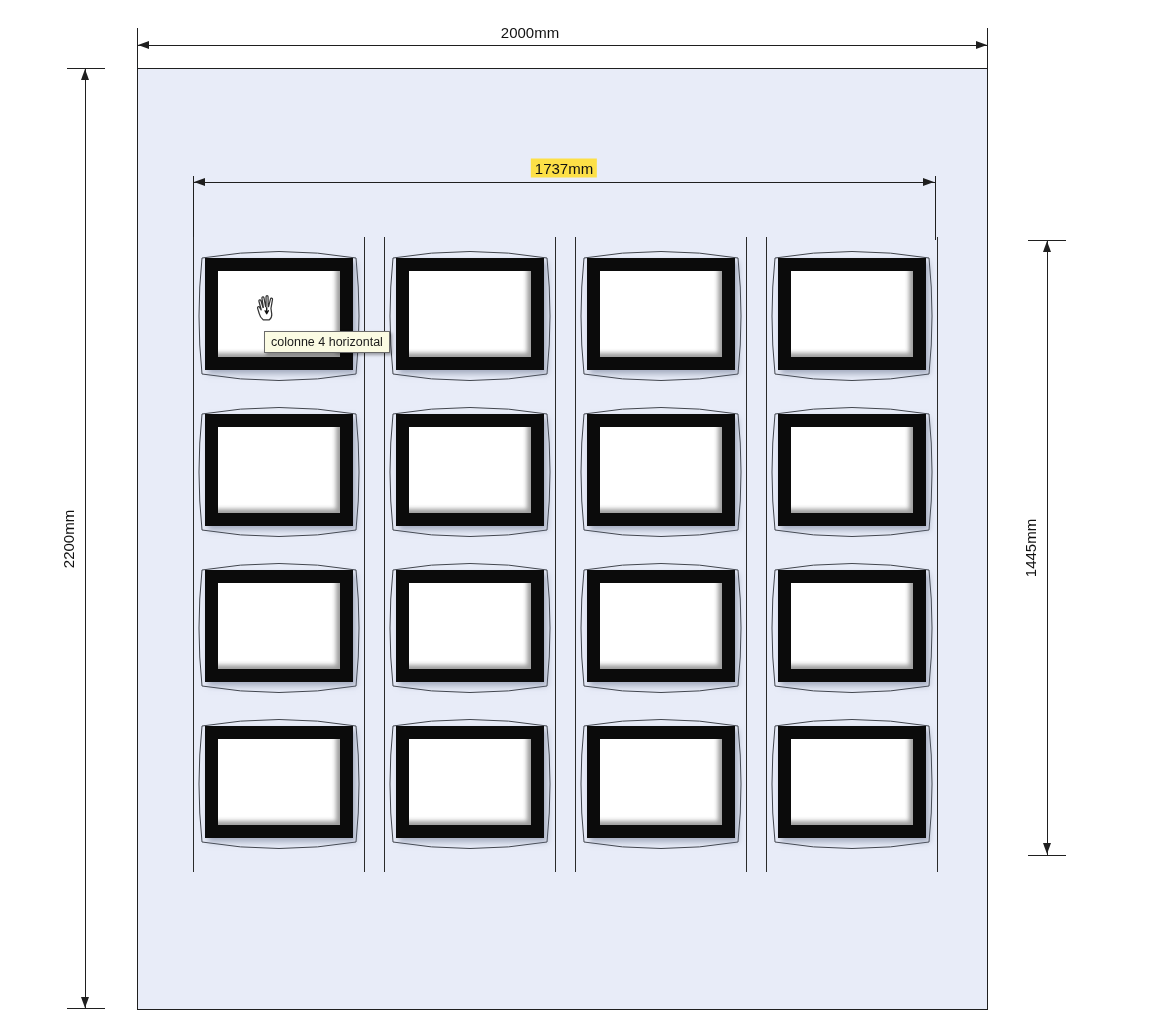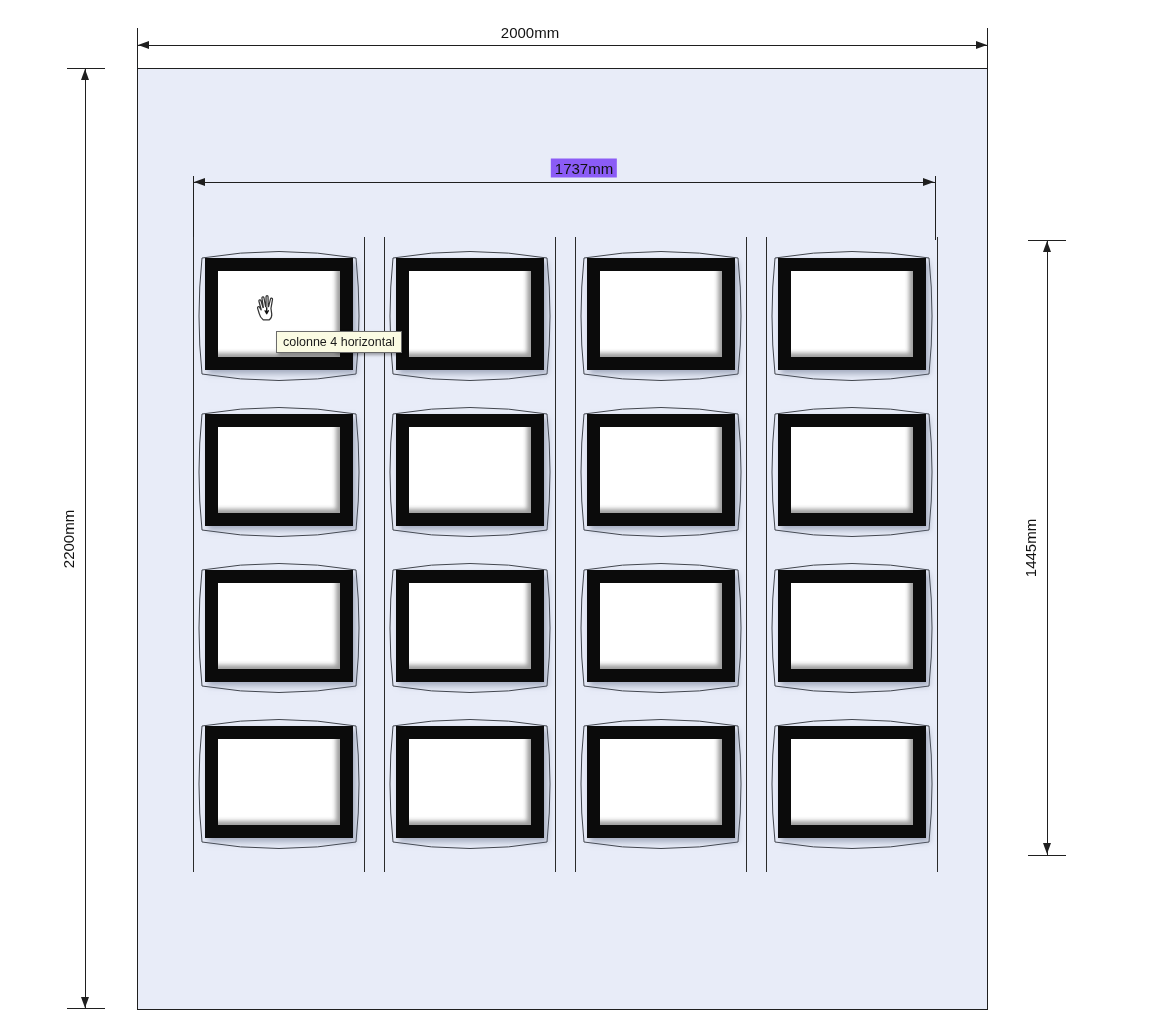--- a/index.html
+++ b/index.html
@@ -14,40 +14,40 @@
               box-sizing:border-box;background:var(--panel-fill);border:1px solid var(--line);}
   
   .hline,.vline{position:absolute;background:var(--line);}
   .hline{height:1px;} .vline{width:1px;}
   .arr{position:absolute;width:0;height:0;}
   .arr.a-left {border-top:4px solid transparent;border-bottom:4px solid transparent;border-right:11px solid var(--line);}
   .arr.a-right{border-top:4px solid transparent;border-bottom:4px solid transparent;border-left:11px solid var(--line);}
   .arr.a-up   {border-left:4px solid transparent;border-right:4px solid transparent;border-bottom:11px solid var(--line);}
   .arr.a-down {border-left:4px solid transparent;border-right:4px solid transparent;border-top:11px solid var(--line);}
   .dim-label{position:absolute;font-size:15px;white-space:nowrap;transform:translate(-50%,-50%);}
-  .dim-label.boxed{background:#8b5cf6;padding:0 4px;line-height:19px;margin-left:20px;}
+  .dim-label.boxed{background:#fde047;padding:0 4px;line-height:19px;}
   .vwrap{position:absolute;width:0;height:0;}
   .vwrap>span{position:absolute;font-size:15px;white-space:nowrap;
               transform:translate(-50%,-50%) rotate(-90deg);display:block;}
   
   .grid-layer{position:absolute;left:0;top:0;width:1149px;height:1033px;}
   .column{position:absolute;top:237px;height:635px;width:172px;box-sizing:border-box;
           border-left:1px solid #2b2b2b;border-right:1px solid #2b2b2b;}
   .cell{position:absolute;left:0;width:170px;height:148px;}
   .cell svg{position:absolute;left:0;top:0;}
   .frame{position:absolute;left:11px;top:16px;width:122px;height:86px;
          border:13px solid var(--frame);background:var(--frame);
          box-shadow:3px 4px 6px rgba(110,120,145,0.55);}
   .panel-white{width:100%;height:100%;background:#fff;
          box-shadow:inset -5px -5px 4px -1px rgba(40,40,40,0.45);}
   
   .tooltip{position:absolute;left:264px;top:331px;height:22px;box-sizing:border-box;
            background:var(--tooltip-bg);border:1px solid var(--tooltip-border);
            box-shadow:2px 2px 3px rgba(0,0,0,0.35);font-size:12.5px;line-height:20px;
-           padding:0 6px;white-space:nowrap;z-index:60;color:#1a1a1a;margin-left:12px;}
+           padding:0 6px;white-space:nowrap;z-index:60;color:#1a1a1a;}
   .cursor{position:absolute;left:255px;top:293px;z-index:70;}
 </style>
 </head>
 <body>
 
 <div class="stage">
 
   <div class="panel-rect"></div>
 
   <div class="vline" style="left:137px;top:28px;height:40px;"></div>

